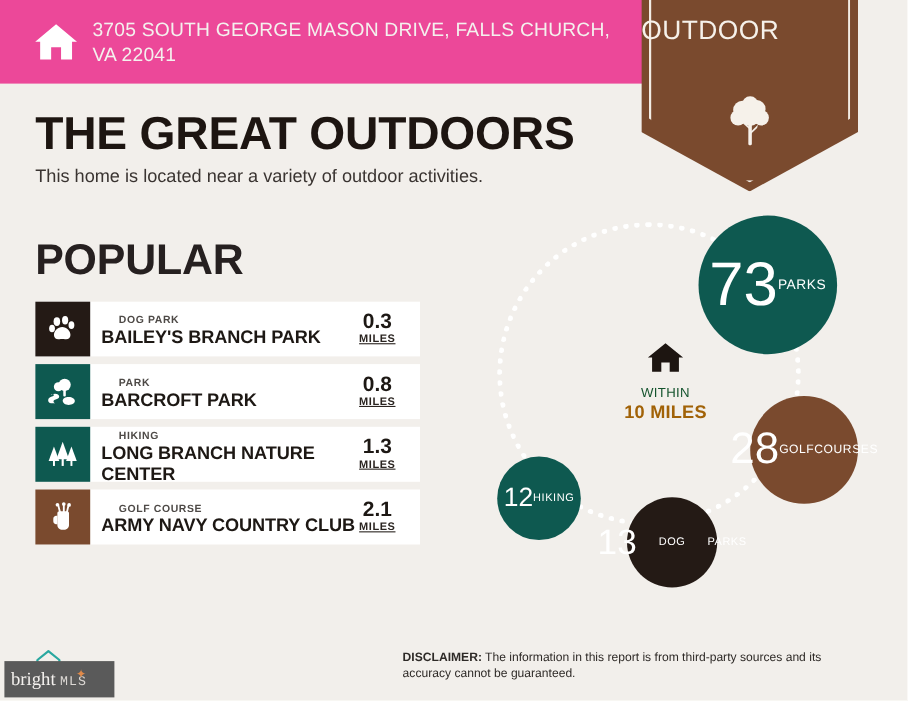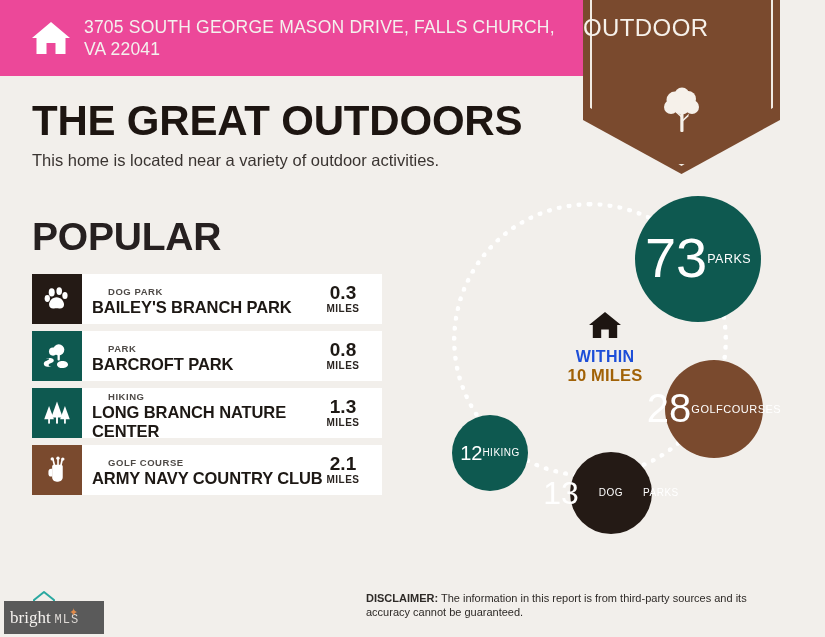--- a/index.html
+++ b/index.html
@@ -103,21 +103,21 @@
   .poi-name{
     font-size:16.5px; font-weight:700; letter-spacing:-0.1px;
     color:#1d1814; line-height:19px; text-transform:uppercase;
   }
   .poi-dist{
     width:54px; min-width:54px;
     display:flex; flex-direction:column; align-items:center; justify-content:center;
     padding-right:24px;
   }
   .poi-dist .num{ font-size:19px; font-weight:700; color:#1d1814; line-height:20px; }
-  .poi-dist .unit{ font-size:10px; font-weight:700; letter-spacing:0.5px; color:#2a2420; line-height:12px; }
+  .poi-dist .unit{ font-size:10px; font-weight:700; letter-spacing:0.5px; color:#2a2420; line-height:12px;text-decoration:underline; }
 
   
   #bubble-panel{
     position:absolute; left:430px; top:180px; width:395px; height:370px;
   }
   .dot-ring{
     position:absolute; left:22px; top:22px; width:276px; height:276px;
     border-radius:50%;
     border:5px dotted #ffffff;
   }
@@ -127,38 +127,38 @@
     align-items:center; justify-content:center;
     color:#ffffff; text-align:center;
   }
   .bubble .num{ font-weight:400; line-height:1; }
   .bubble .lbl{ font-weight:400; letter-spacing:0.5px; line-height:12px; }
 
   #bubble-parks{ left:205px; top:16px; width:126px; height:126px; background:#0e5950; }
   #bubble-parks .num{ font-size:56px; margin-bottom:2px; }
   #bubble-parks .lbl{ font-size:12.5px; }
 
-  #bubble-golf{ left:235px; top:180px; width:98px; height:98px; background:#7a4a2e; }
+  #bubble-golf{ left:252px; top:180px; width:98px; height:98px; background:#7a4a2e; }
   #bubble-golf .num{ font-size:40px; margin-bottom:2px; }
   #bubble-golf .lbl{ font-size:11px; }
 
   #bubble-dogparks{ left:140px; top:272px; width:82px; height:82px; background:#241a15; }
   #bubble-dogparks .num{ font-size:32px; margin-bottom:1px; }
   #bubble-dogparks .lbl{ font-size:10px;padding-left:20px; }
 
   #bubble-hiking{ left:22px; top:235px; width:76px; height:76px; background:#0e5950; }
-  #bubble-hiking .num{ font-size:20px; margin-bottom:1px; }
+  #bubble-hiking .num{ font-size:24px; margin-bottom:1px; }
   #bubble-hiking .lbl{ font-size:10px; }
 
   #center-block{
     position:absolute; left:110px; top:130px; width:130px;
     text-align:center;
   }
   #center-home-icon{ width:34px; height:30px; margin:0 auto 8px; display:block; }
-  #center-within{ font-size:16px; color:#1d4ed8; font-weight:700; line-height:18px; letter-spacing:0.3px; }
+  #center-within{ font-size:12px; color:#14532d; font-weight:400; line-height:18px; letter-spacing:0.3px; }
   #center-miles{ font-size:16.5px; color:#a16207; font-weight:700; line-height:19px; letter-spacing:0.2px; }
 
   
   #listreports-logo{
     position:absolute; left:31px; top:588px;
     display:flex; align-items:center; gap:4px;
   }
   #listreports-logo .lr-text{
     font-size:20px; color:#4a4543; font-weight:400; letter-spacing:-0.2px;
   }

